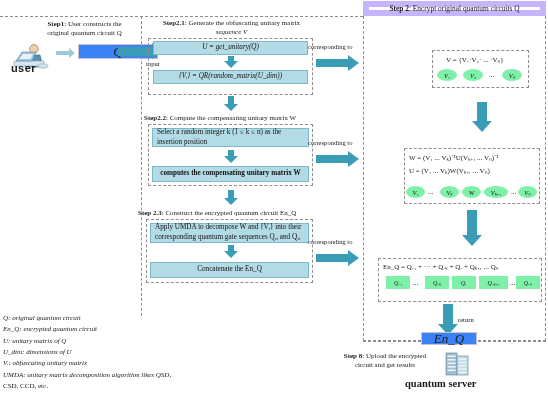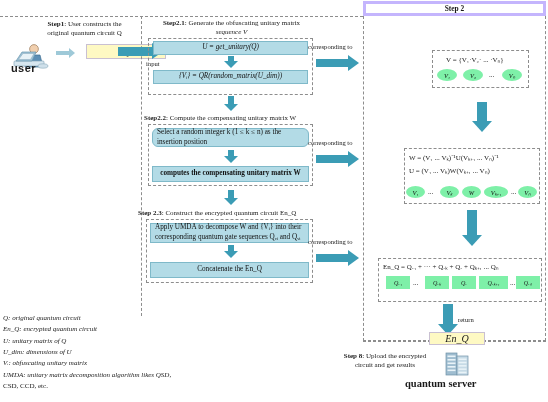--- a/index.html
+++ b/index.html
@@ -87,49 +87,50 @@
     position:absolute;width:0;height:0;
     border-top:5px solid transparent;
     border-bottom:5px solid transparent;
     border-left:6px solid #9ec9d8;
   }
 
   .lbl{position:absolute;font-size:6.6px;line-height:1.3;}
 
   .qbox{
     position:absolute;
-    background:#fef9c3;
+    background:#3b82f6;
     border:1px solid #c9c0d2;
     box-sizing:border-box;
     display:flex;align-items:center;justify-content:center;
-    font-style:italic;font-size:10px;margin-left:8px;
+    font-style:italic;font-size:13px;
   }
 
   .hdrbox{
     position:absolute;
-    border:3px solid #c4b5fd;
+    border:6px solid #c4b5fd;
     background:#ffffff;
     box-sizing:border-box;
     display:flex;align-items:center;justify-content:center;
     font-size:7.4px;
   }
 
   .formula{position:absolute;font-size:7px;white-space:nowrap;}
   .steptitle{position:absolute;font-size:7px;line-height:1.25;}
 
   .legend{position:absolute;font-size:7px;line-height:1.62;}
   .legend div{white-space:nowrap;}
 
   .servername{position:absolute;font-weight:bold;font-size:10.5px;}
 </style>
 </head>
 <body>
 
 <div class="hdrbox" style="left:363px;top:1px;width:183px;height:15px;">
   <span class="b">Step 2</span>
+    <span style="font-style:normal;">: Encrypt original quantum circuits Q</span>
 </div>
 
 <div class="dash" style="left:363px;top:16px;width:183px;height:325px;border-top:none;"></div>
 
 <div class="hline" style="left:0px;top:16px;width:363px;"></div>
 
 <div class="steptitle" style="left:27px;top:20px;width:115px;text-align:center;">
   <span class="b">Step1</span><span>: User constructs the</span><br>
   <span>original quantum circuit Q</span>
 </div>
@@ -181,21 +182,21 @@
   <div class="stem" style="left:4px;top:0;width:6px;height:9px;"></div>
   <div class="head" style="left:0px;top:8px;border-left-width:7px;border-right-width:7px;border-top-width:7px;"></div>
 </div>
 
 <div class="steptitle" style="left:144px;top:114px;width:185px;">
   <span class="b">Step2.2</span><span>: Compute the compensating unitary matrix W</span>
 </div>
 
 <div class="dash" style="left:148px;top:124px;width:165px;height:62px;"></div>
 
-<div class="pbox left" style="left:152px;top:128px;width:157px;height:19px;border-radius:6px;">
+<div class="pbox left" style="left:152px;top:128px;width:157px;height:19px;">
   <span style="display:block;">
     <span>Select a random integer k (1 ≤ k ≤ n)   as the</span><br>
     <span>insertion position</span>
   </span>
 </div>
 
 <div class="adown" style="left:224px;top:150px;width:14px;height:13px;">
   <div class="stem" style="left:4px;top:0;width:6px;height:7px;"></div>
   <div class="head" style="left:0px;top:6px;border-left-width:7px;border-right-width:7px;border-top-width:7px;"></div>
 </div>

